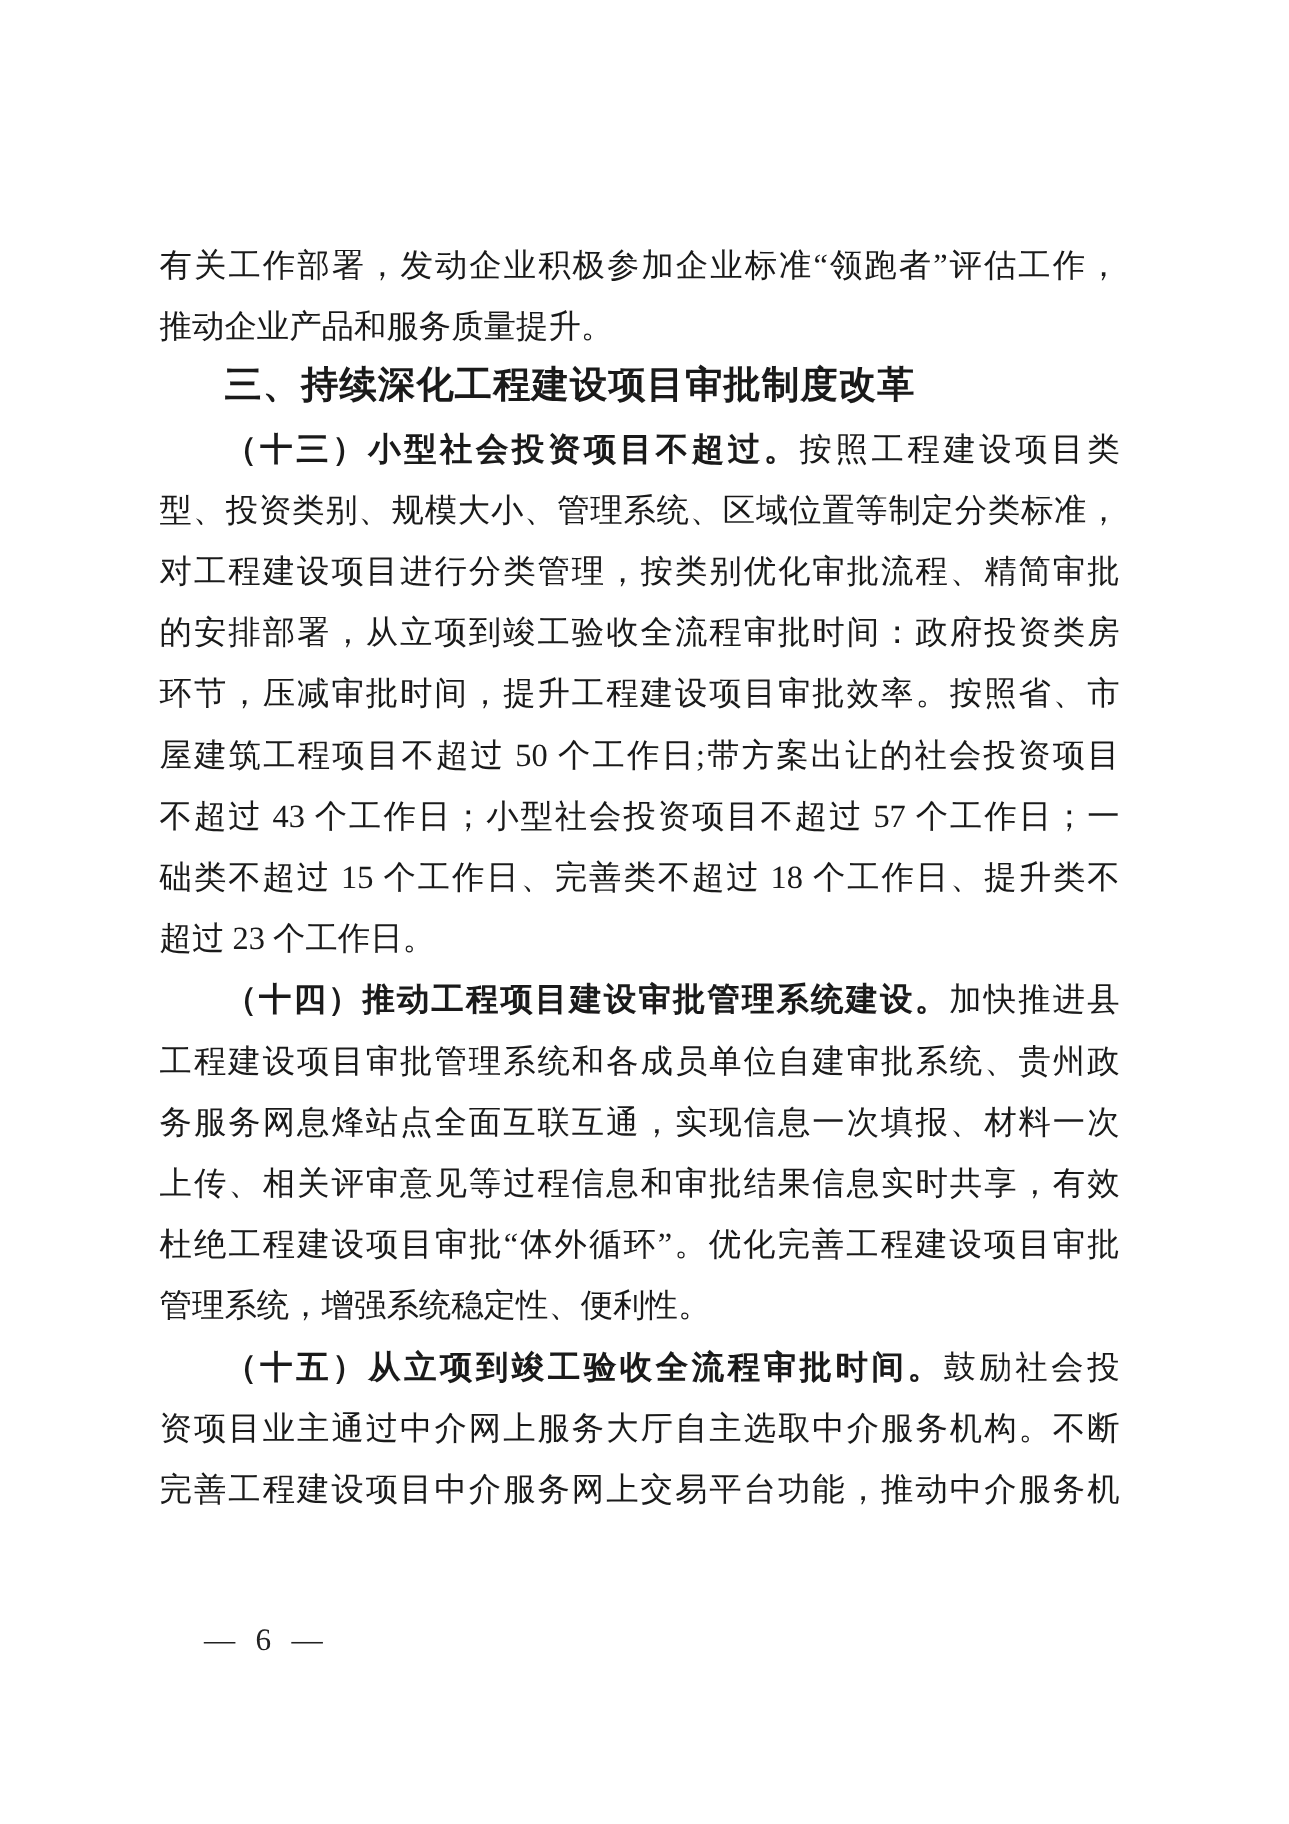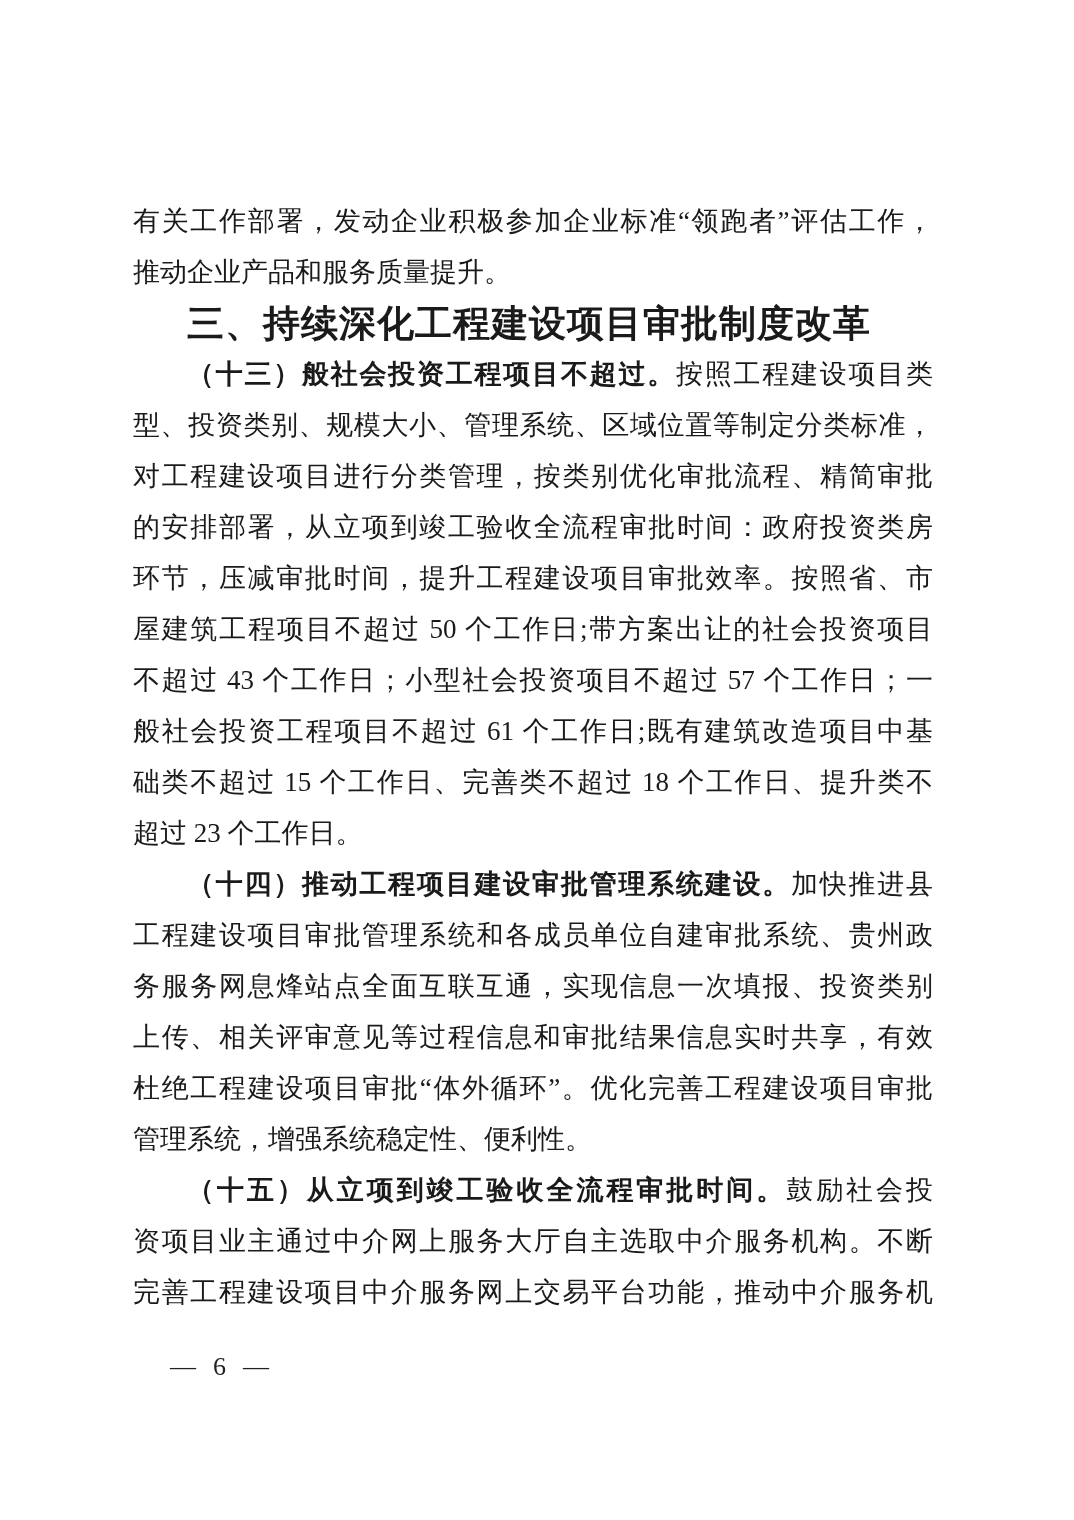--- a/index.html
+++ b/index.html
@@ -29,23 +29,23 @@
     text-align-last: justify;
     text-justify: inter-character;
   }
   .line.end {
     text-align-last: left;
   }
   .line.indent {
     padding-left: 54px;
   }
   .line.heading {
-    font-family: Liberation Sans, sans-serif;
+    font-family: Liberation Mono, monospace;
     font-weight: 700;
-    font-size: 37px;
+    font-size: 31px;
     text-align-last: left;
     letter-spacing: 1px;
   }
   .lead {
     font-weight: 700;
   }
   .footer {
     position: absolute;
     left: 170px;
     top: 1352px;
@@ -58,33 +58,32 @@
   }
 </style>
 </head>
 <body>
 
 <div>
   <div class="text-block">
     <div class="line">有关工作部署，发动企业积极参加企业标准“领跑者”评估工作，</div>
     <div class="line end">推动企业产品和服务质量提升。</div>
     <div class="line heading indent">三、持续深化工程建设项目审批制度改革</div>
-    <div class="line indent"><span class="lead">（十三）般社会投资工程项目不超过。</span><span>按照工程建设项目类</span></div>
+    <div class="line indent"><span class="lead">（十三）小型社会投资项目不超过。</span><span>按照工程建设项目类</span></div>
     <div class="line">型、投资类别、规模大小、管理系统、区域位置等制定分类标准，</div>
     <div class="line">对工程建设项目进行分类管理，按类别优化审批流程、精简审批</div>
     <div class="line">的安排部署，从立项到竣工验收全流程审批时间：政府投资类房</div>
     <div class="line">环节，压减审批时间，提升工程建设项目审批效率。按照省、市</div>
     <div class="line">屋建筑工程项目不超过 50 个工作日;带方案出让的社会投资项目</div>
     <div class="line">不超过 43 个工作日；小型社会投资项目不超过 57 个工作日；一</div>
-    <div class="line">般社会投资工程项目不超过 61 个工作日;既有建筑改造项目中基</div>
     <div class="line">础类不超过 15 个工作日、完善类不超过 18 个工作日、提升类不</div>
     <div class="line end">超过 23 个工作日。</div>
     <div class="line indent"><span class="lead">（十四）推动工程项目建设审批管理系统建设。</span><span>加快推进县</span></div>
     <div class="line">工程建设项目审批管理系统和各成员单位自建审批系统、贵州政</div>
-    <div class="line">务服务网息烽站点全面互联互通，实现信息一次填报、投资类别</div>
+    <div class="line">务服务网息烽站点全面互联互通，实现信息一次填报、材料一次</div>
     <div class="line">上传、相关评审意见等过程信息和审批结果信息实时共享，有效</div>
     <div class="line">杜绝工程建设项目审批“体外循环”。优化完善工程建设项目审批</div>
     <div class="line end">管理系统，增强系统稳定性、便利性。</div>
     <div class="line indent"><span class="lead">（十五）从立项到竣工验收全流程审批时间。</span><span>鼓励社会投</span></div>
     <div class="line">资项目业主通过中介网上服务大厅自主选取中介服务机构。不断</div>
     <div class="line">完善工程建设项目中介服务网上交易平台功能，推动中介服务机</div>
   </div>
 
   <div class="footer">
     <span>—</span>

